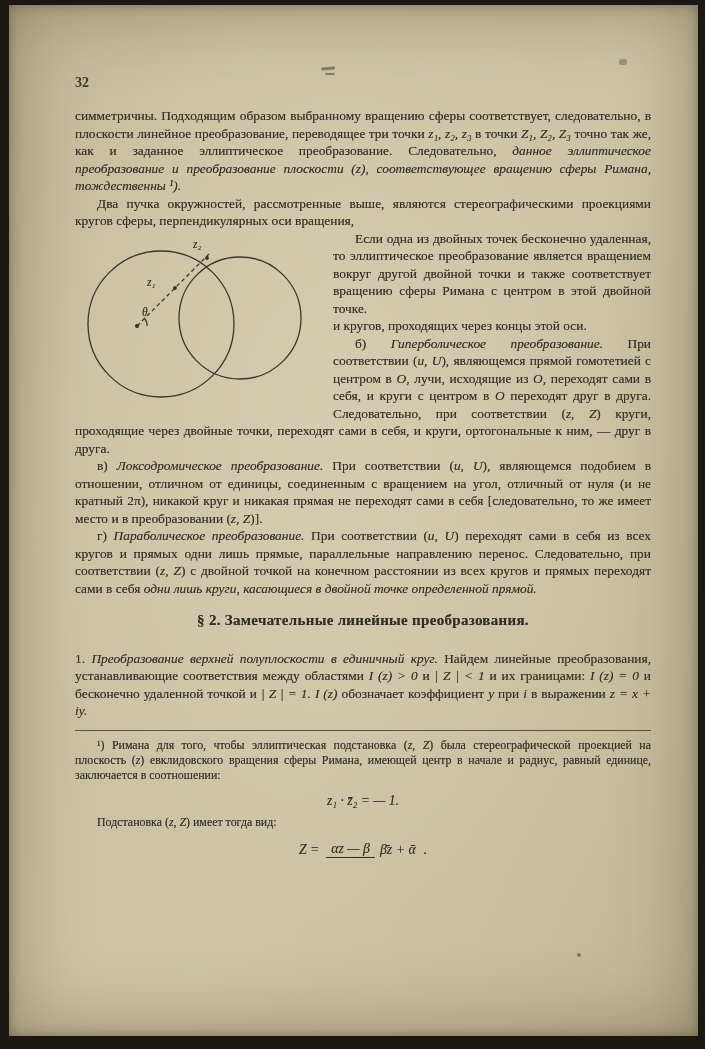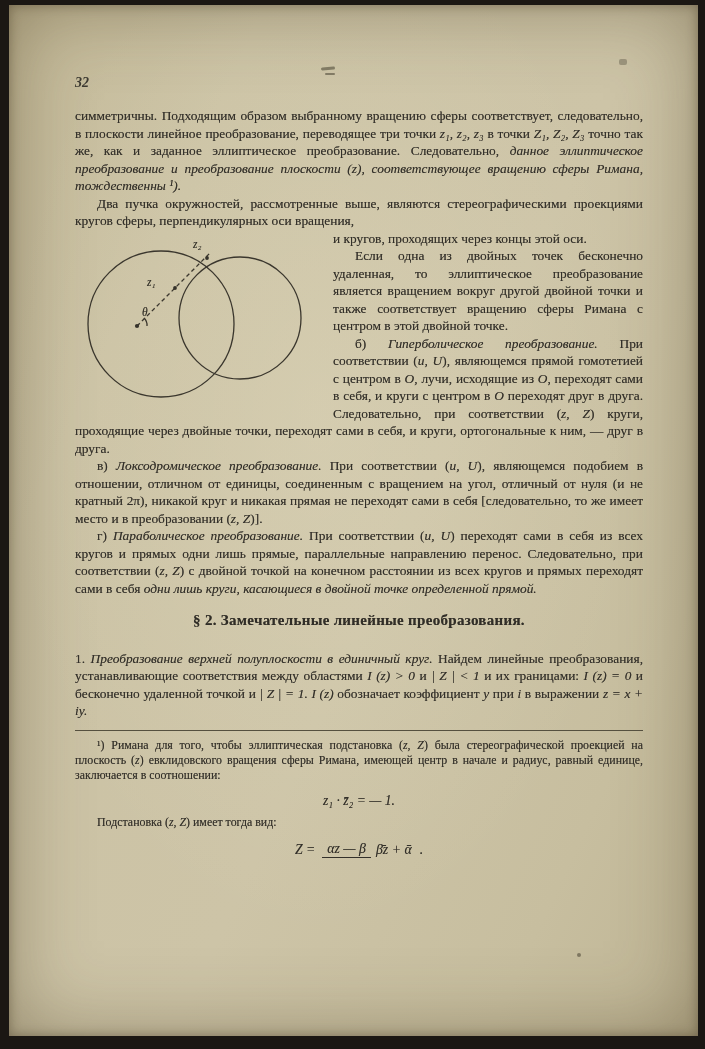--- a/index.html
+++ b/index.html
@@ -16,30 +16,29 @@
       radial-gradient(ellipse at 45% 40%, rgba(255,250,225,.16), rgba(0,0,0,0) 60%),
       linear-gradient(115deg, #c3b998 0%, #cbc2a4 22%, #cdc4a7 55%, #c7be9f 82%, #bfb595 100%);
     box-shadow:
       inset 0 0 80px rgba(75,60,30,.42),
       inset 0 0 12px rgba(45,35,18,.40);
   }
   .header-row {
     position:absolute; top:70px; left:66px; right:57px;
     display:flex; align-items:flex-end;
     color:#3c3931;
-    font-style:italic;
   }
   .page-number { font-weight:bold; font-size:14px; width:48px; }
   .running-header {
     flex:1; text-align:center;
     font-size:10.6px; letter-spacing:1.6px; color:#423e35;
     padding-right:40px;
   }
   .content {
-    position:absolute; top:102px; left:66px; right:55px;
+    position:absolute; top:102px; left:66px; right:47px;
     color:#33302a; font-size:13.4px; line-height:17.5px;
     text-align:justify;
     text-shadow:0 0 .45px rgba(52,47,38,.55);
   }
   .para { text-indent:22px; }
   .noindent { text-indent:0; }
   .it { font-style:italic; }
   .figure {
     float:left; width:238px;
     margin:4px 16px 4px 4px;
@@ -102,22 +101,22 @@
           <line class="fig-line" x1="58" y1="92" x2="131" y2="19" stroke-dasharray="4 3"></line>
           <path class="fig-line" d="M 68,92 A 10 10 0 0 0 65,84"></path>
           <circle cx="58" cy="92" r="2.1" fill="#35322a"></circle>
           <circle cx="96" cy="54" r="1.9" fill="#35322a"></circle>
           <circle cx="128" cy="24" r="1.9" fill="#35322a"></circle>
           <text class="fig-text" x="68" y="52">z₁</text>
           <text class="fig-text" x="114" y="14">z₂</text>
           <text class="fig-text" x="63" y="82">θ</text>
         </svg>
       </div>
+      <p class="para"><span>Если одна из двойных точек бесконечно удаленная, то эллиптическое преобразование является вращением вокруг другой двойной точки и также соответствует вращению сферы Римана с центром в этой двойной точке.</span></p>
       <p class="para noindent"><span>и кругов, проходящих через концы этой оси.</span></p>
-      <p class="para"><span>Если одна из двойных точек бесконечно удаленная, то эллиптическое преобразование является вращением вокруг другой двойной точки и также соответствует вращению сферы Римана с центром в этой двойной точке.</span></p>
       <p class="para"><span>б) </span><span class="it">Гиперболическое преобразование.</span><span> При соответствии (</span><span class="it">u, U</span><span>), являющемся прямой гомотетией с центром в </span><span class="it">O</span><span>, лучи, исходящие из </span><span class="it">O</span><span>, переходят сами в себя, и круги с центром в </span><span class="it">O</span><span> переходят друг в друга. Следовательно, при соответствии (</span><span class="it">z, Z</span><span>) круги, проходящие через двойные точки, переходят сами в себя, и круги, ортогональные к ним, — друг в друга.</span></p>
     </div>
 
     <p class="para"><span>в) </span><span class="it">Локсодромическое преобразование.</span><span> При соответствии (</span><span class="it">u, U</span><span>), являющемся подобием в отношении, отличном от единицы, соединенным с вращением на угол, отличный от нуля (и не кратный 2π), никакой круг и никакая прямая не переходят сами в себя [следовательно, то же имеет место и в преобразовании (</span><span class="it">z, Z</span><span>)].</span></p>
 
     <p class="para"><span>г) </span><span class="it">Параболическое преобразование.</span><span> При соответствии (</span><span class="it">u, U</span><span>) переходят сами в себя из всех кругов и прямых одни лишь прямые, параллельные направлению перенос. Следовательно, при соответствии (</span><span class="it">z, Z</span><span>) с двойной точкой на конечном расстоянии из всех кругов и прямых переходят сами в себя </span><span class="it">одни лишь круги, касающиеся в двойной точке определенной прямой.</span></p>
 
     <h2 class="section-heading">§ 2. Замечательные линейные преобразования.</h2>
 
     <p class="para noindent"><span>1. </span><span class="it">Преобразование верхней полуплоскости в единичный круг.</span><span> Найдем линейные преобразования, устанавливающие соответствия между областями </span><span class="it">I (z) &gt; 0</span><span> и </span><span class="it">| Z | &lt; 1</span><span> и их границами: </span><span class="it">I (z) = 0</span><span> и бесконечно удаленной точкой и </span><span class="it">| Z | = 1. I (z)</span><span> обозначает коэффициент </span><span class="it">y</span><span> при </span><span class="it">i</span><span> в выражении </span><span class="it">z = x + iy.</span></p>

